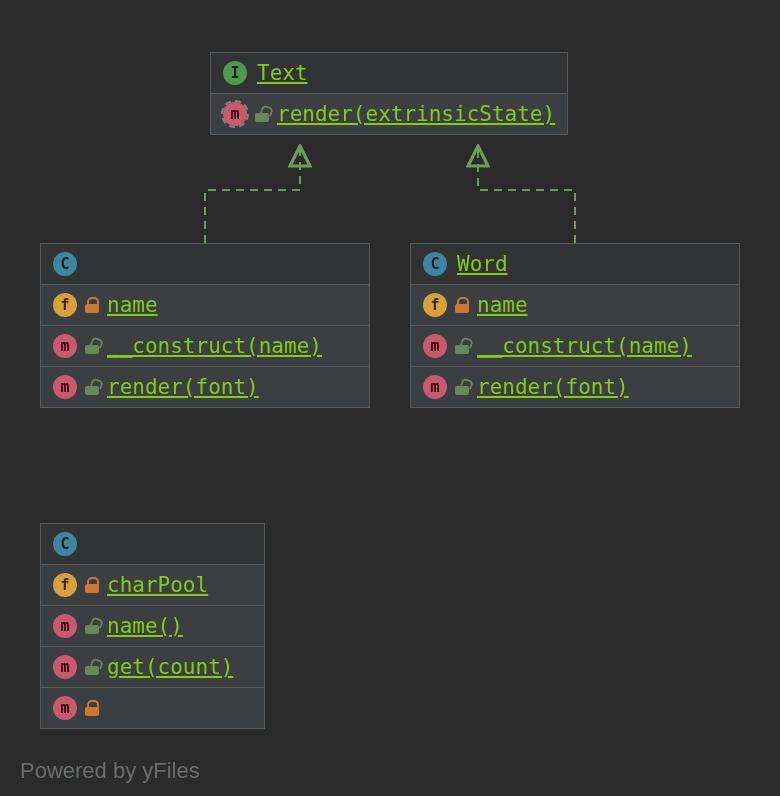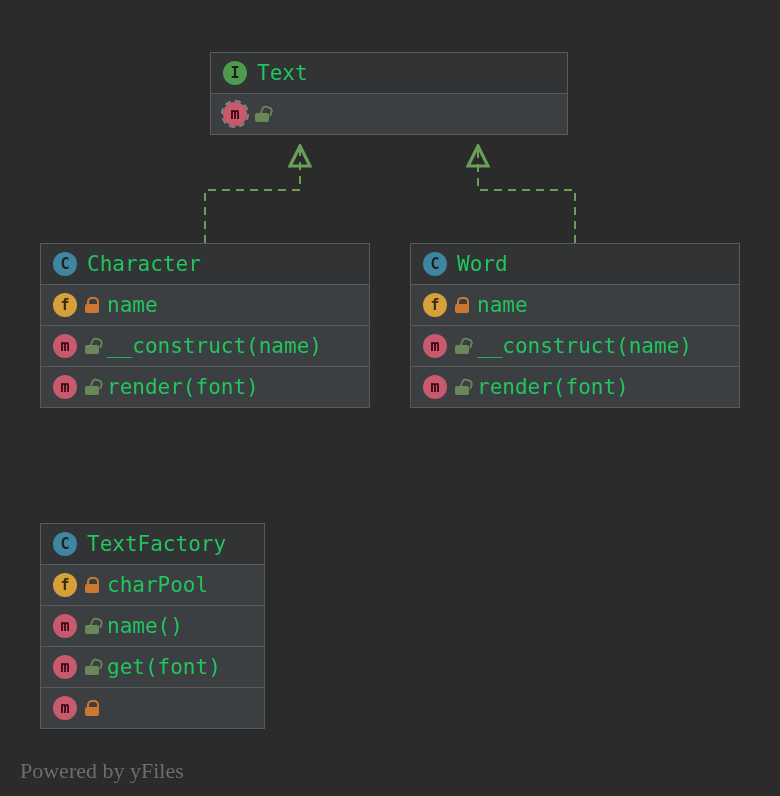--- a/index.html
+++ b/index.html
@@ -73,25 +73,25 @@
     content:"";position:absolute;left:2px;top:0;width:8px;height:7px;
     border:2px solid var(--lockc);border-bottom:none;border-radius:5px 5px 0 0;
   }
   .lock::after{
     content:"";position:absolute;left:0;top:7px;width:14px;height:9px;
     background:var(--lockc);border-radius:2px;
   }
   .lock.open::before{ left:6px; transform:rotate(20deg); }
   .lock-orange{ --lockc:#cc7832; }
   .lock-green{ --lockc:#6a8759; }
-  .member-text { color:#22c55e; }
+  .member-text { color:#84cc16;text-decoration:underline; }
   svg.connectors { position:absolute; inset:0; width:780px; height:796px; pointer-events:none; }
   .watermark {
     position:absolute; left:20px; bottom:12px; color:#6b6e70; font-size:22px;
-    font-family: Liberation Serif, serif;
+    font-family: Liberation Sans, sans-serif;
   }
 </style>
 </head>
 <body>
 
 <div class="canvas">
 
   <svg class="connectors">
     <defs>
       <marker id="tri" markerWidth="12" markerHeight="12" refX="10" refY="6" orient="auto">
@@ -105,27 +105,27 @@
   </svg>
 
   <div class="uml-box" style="left:210px; top:52px; width:358px;">
     <div class="uml-title">
       <span class="badge badge-I">I</span>
       <span class="member-text">Text</span>
     </div>
     <div class="uml-row">
       <span class="badge badge-m badge-abstract">m</span>
       <span class="lock open lock-green"></span>
+      <span class="member-text">render(extrinsicState)</span>
     </div>
   </div>
 
   <div class="uml-box" style="left:40px; top:243px; width:330px;">
     <div class="uml-title">
       <span class="badge badge-C">C</span>
-      <span class="member-text">Character</span>
     </div>
     <div class="uml-row">
       <span class="badge badge-f">f</span>
       <span class="lock lock-orange"></span>
       <span class="member-text">name</span>
     </div>
     <div class="uml-row">
       <span class="badge badge-m">m</span>
       <span class="lock open lock-green"></span>
       <span class="member-text">__construct(name)</span>
@@ -155,36 +155,35 @@
     <div class="uml-row">
       <span class="badge badge-m">m</span>
       <span class="lock open lock-green"></span>
       <span class="member-text">render(font)</span>
     </div>
   </div>
 
   <div class="uml-box" style="left:40px; top:523px; width:225px;">
     <div class="uml-title">
       <span class="badge badge-C">C</span>
-      <span class="member-text">TextFactory</span>
     </div>
     <div class="uml-row">
       <span class="badge badge-f">f</span>
       <span class="lock lock-orange"></span>
       <span class="member-text">charPool</span>
     </div>
     <div class="uml-row">
       <span class="badge badge-m">m</span>
       <span class="lock open lock-green"></span>
       <span class="member-text">name()</span>
     </div>
     <div class="uml-row">
       <span class="badge badge-m">m</span>
       <span class="lock open lock-green"></span>
-      <span class="member-text">get(font)</span>
+      <span class="member-text">get(count)</span>
     </div>
     <div class="uml-row">
       <span class="badge badge-m">m</span>
       <span class="lock lock-orange"></span>
     </div>
   </div>
 
   <div class="watermark">Powered by yFiles</div>
 </div>
 

